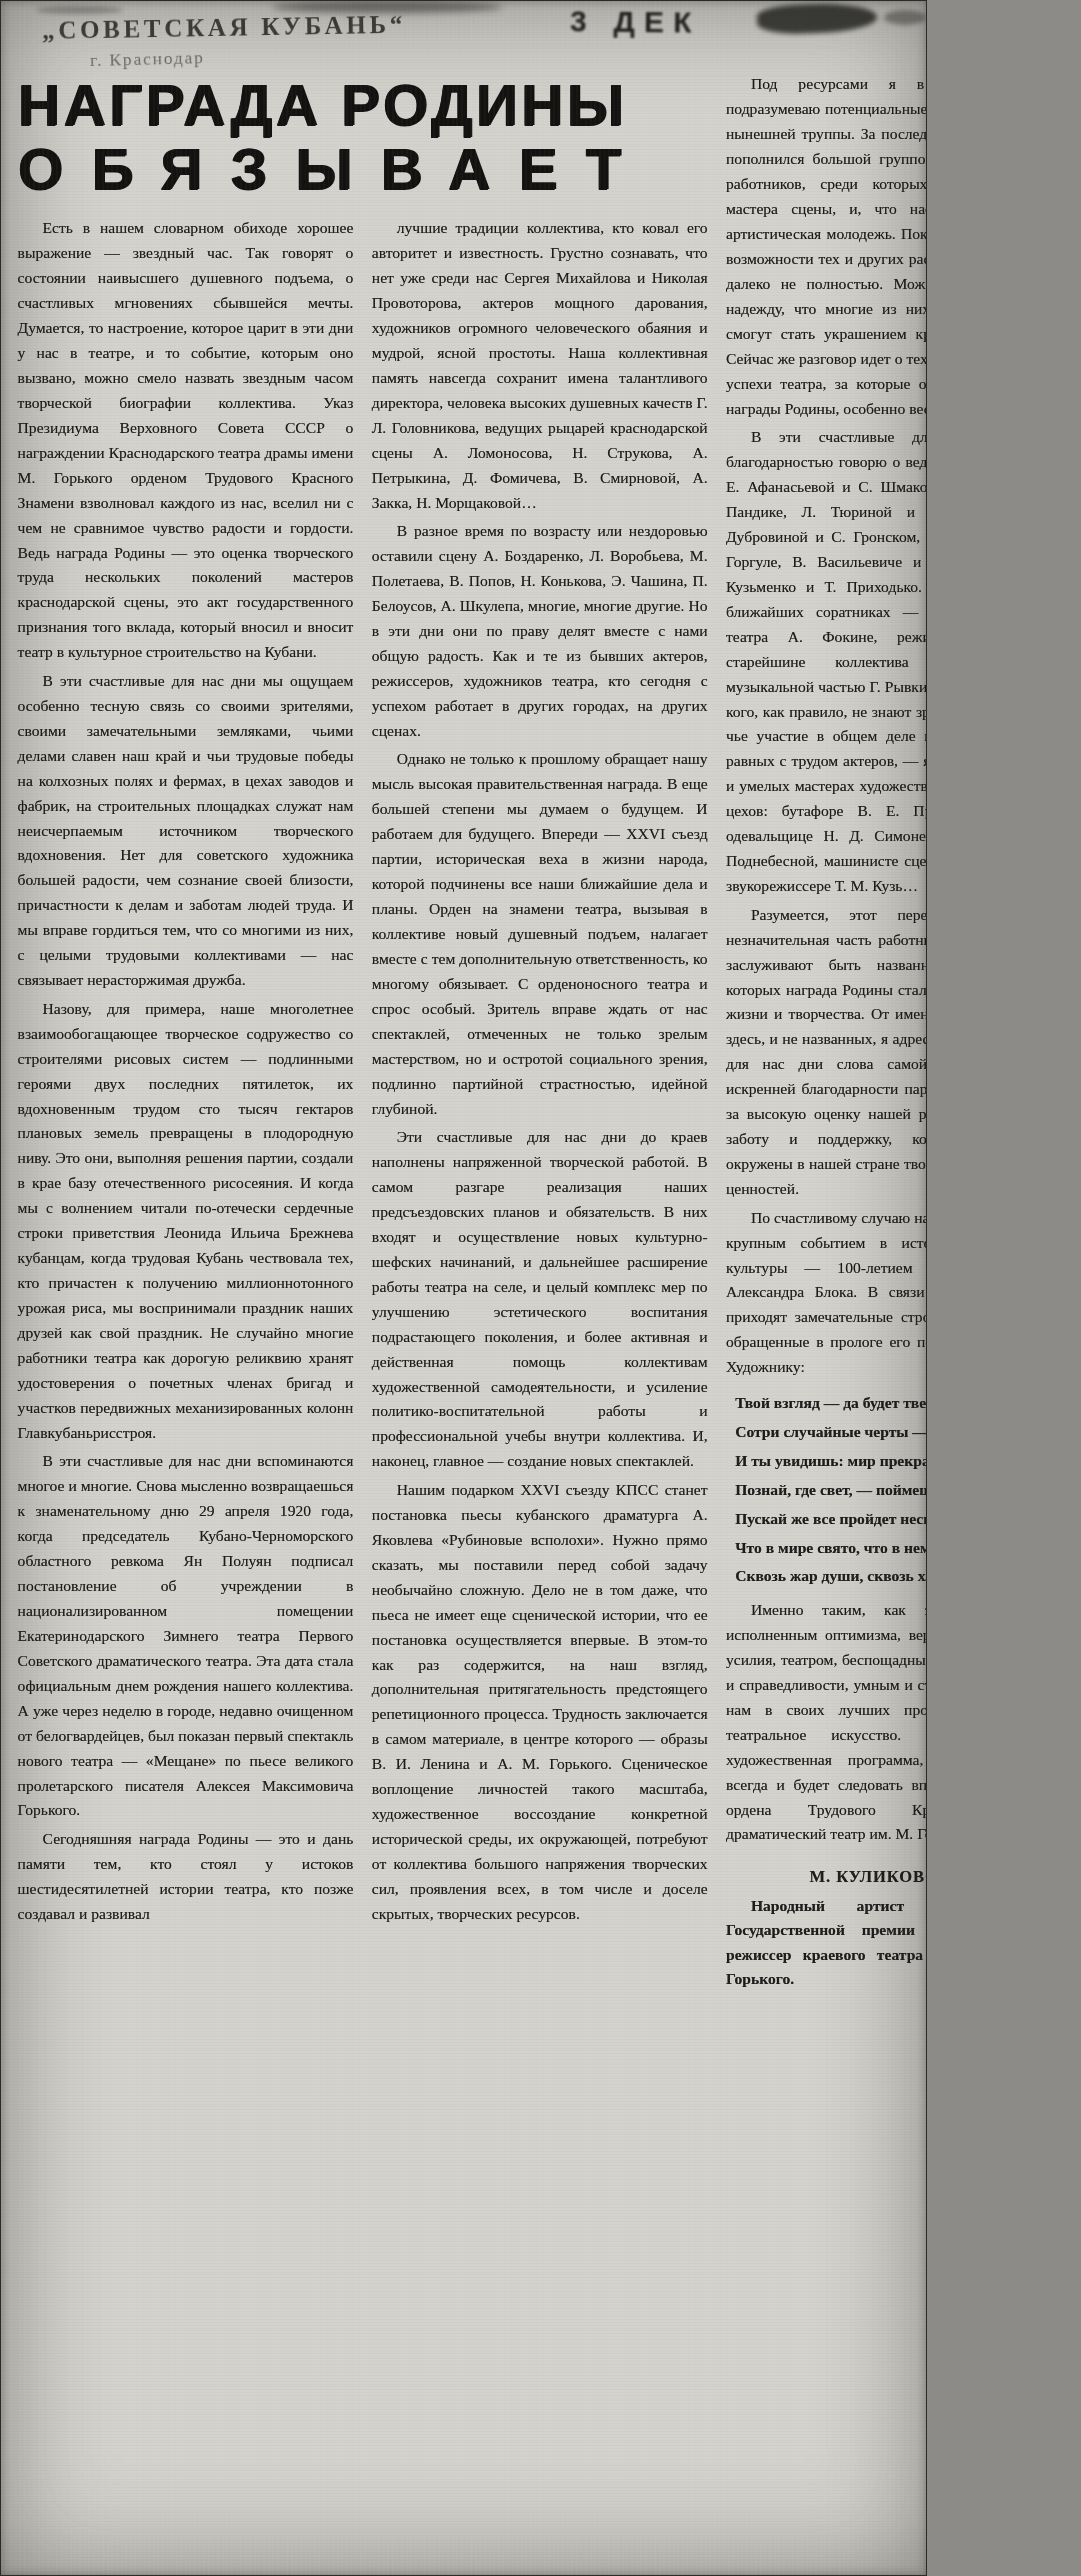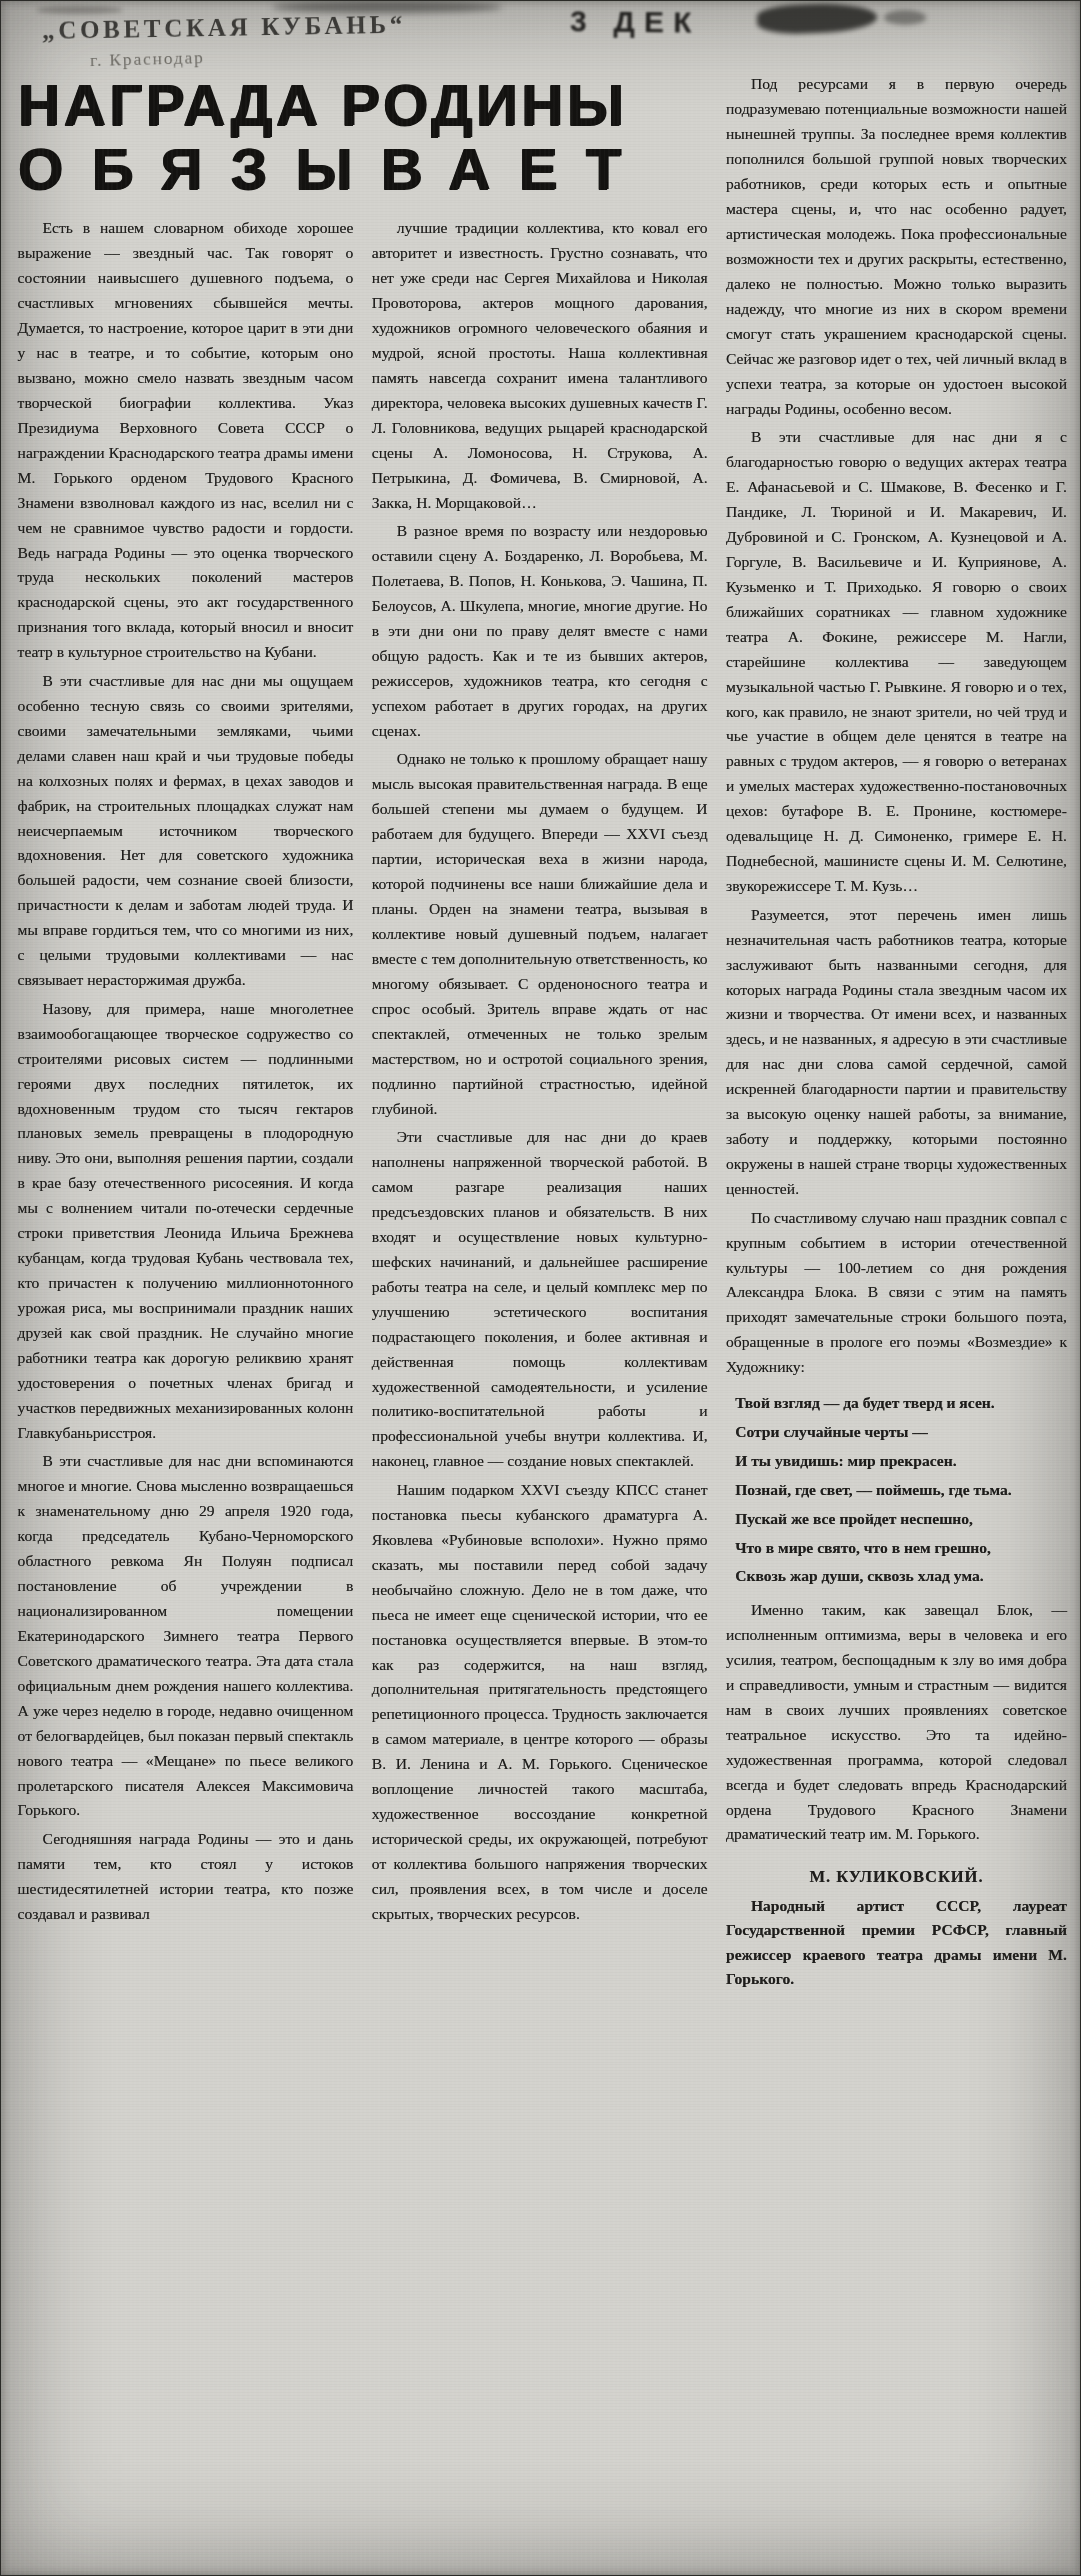--- a/index.html
+++ b/index.html
@@ -4,21 +4,21 @@
 <title>Советская Кубань — Награда Родины обязывает</title>
 <style>
   * { margin:0; padding:0; box-sizing:border-box; }
   html,body { background:#8c8b87; }
   body {
     width:1081px; min-height:2576px;
     font-family:"Liberation Serif", serif;
     -webkit-font-smoothing:antialiased;
   }
   .scan {
-    position:relative; width:1081px; min-height:2576px;
+    position:relative; width:927px; min-height:2576px;
     background:var(--paper, #d3d2cd);
     overflow:hidden;
     box-shadow: inset 0 0 101px rgba(35,34,30,.45), inset 0 0 9.2px rgba(20,20,18,.35);
     border:1.8px solid #2a2a27;
   }
   .scan::after {
     content:""; position:absolute; inset:0; pointer-events:none;
     background:
       repeating-linear-gradient(0deg, rgba(0,0,0,.02) 0 0.9px, transparent 0.9px 2.8px),
       repeating-linear-gradient(90deg, rgba(255,255,255,.025) 0 1.8px, transparent 1.8px 4.6px);

